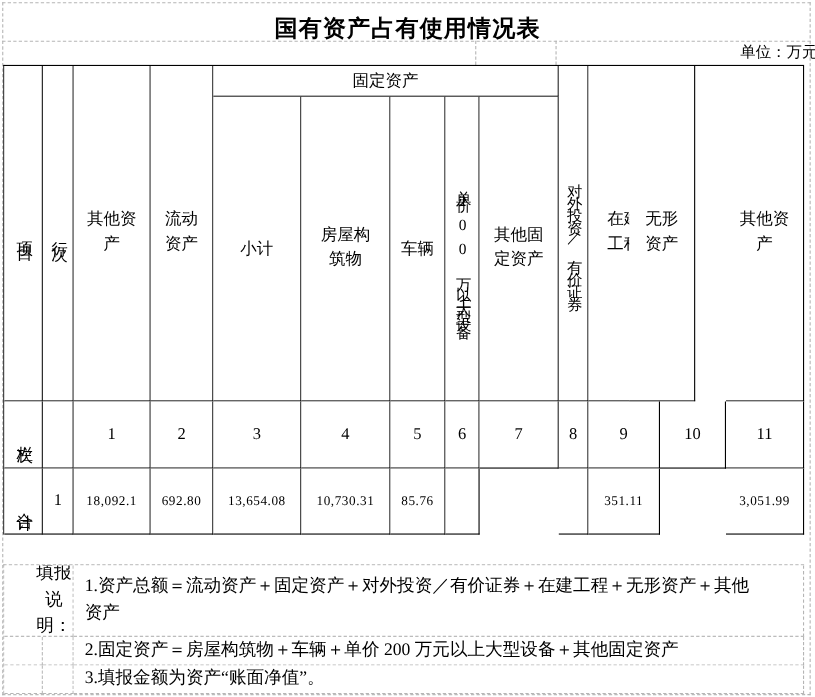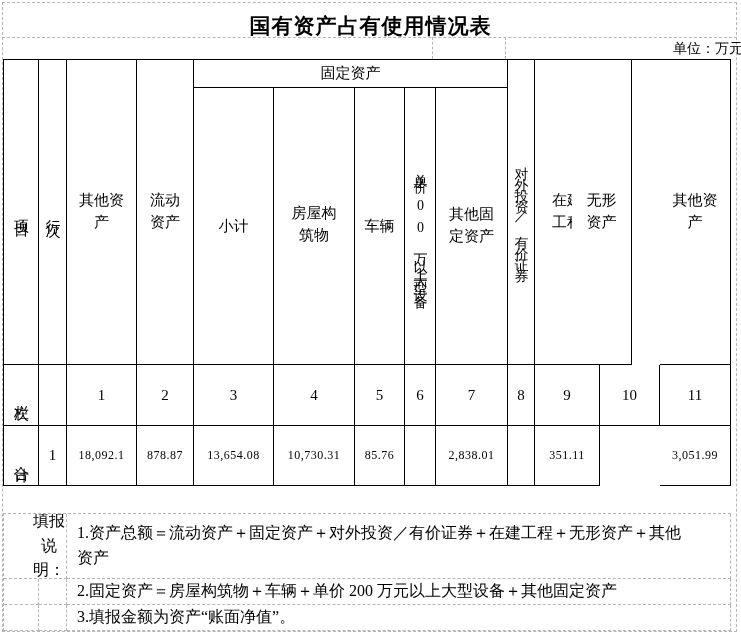--- a/index.html
+++ b/index.html
@@ -78,21 +78,21 @@
       <span class="wrap" style="max-width:33px;">流动资产</span>
     </div>
 
     <div class="tc" style="left:190px;top:0;width:314px;height:28px;">
       <span>固定资产</span>
     </div>
     <div class="tc" style="left:190px;top:28px;width:80px;height:277px;">
       <span>小计</span>
     </div>
     <div class="tc" style="left:270px;top:28px;width:81px;height:277px;">
-      <span class="wrap" style="max-width:48px;font-family:Liberation Mono, monospace;">房屋构筑物</span>
+      <span class="wrap" style="max-width:48px;">房屋构筑物</span>
     </div>
     <div class="tc" style="left:351px;top:28px;width:50px;height:277px;">
       <span>车辆</span>
     </div>
     <div class="tc" style="left:401px;top:28px;width:31px;height:277px;">
       <span class="vtext ls-mid" style="font-size:14px;">单价200万以上大型设备</span>
     </div>
     <div class="tc" style="left:432px;top:28px;width:72px;height:277px;">
       <span class="wrap" style="max-width:48px;">其他固定资产</span>
     </div>
@@ -153,36 +153,33 @@
     <div class="tc" style="left:0;top:366px;width:35px;height:60px;">
       <span class="vtext" style="letter-spacing:2px;">合计</span>
     </div>
     <div class="tc num" style="left:35px;top:366px;width:28px;height:60px;">
         <span>1</span>
       </div>
     <div class="tc val" style="left:63px;top:366px;width:70px;height:60px;">
         <span>18,092.1</span>
       </div>
     <div class="tc val" style="left:133px;top:366px;width:57px;height:60px;">
-        <span>878.87</span>
+        <span>692.80</span>
       </div>
     <div class="tc val" style="left:190px;top:366px;width:80px;height:60px;">
         <span>13,654.08</span>
       </div>
     <div class="tc val" style="left:270px;top:366px;width:81px;height:60px;">
         <span>10,730.31</span>
       </div>
     <div class="tc val" style="left:351px;top:366px;width:50px;height:60px;">
         <span>85.76</span>
       </div>
     <div class="tc val" style="left:401px;top:366px;width:31px;height:60px;">
         <span></span>
-      </div>
-    <div class="tc val" style="left:432px;top:366px;width:72px;height:60px;">
-        <span>2,838.01</span>
       </div>
     <div class="tc val" style="left:504px;top:366px;width:27px;height:60px;">
         <span></span>
       </div>
     <div class="tc val" style="left:531px;top:366px;width:65px;height:60px;">
         <span>351.11</span>
       </div>
     <div class="tc val" style="left:656px;top:366px;width:71px;height:60px;">
         <span>3,051.99</span>
       </div>

